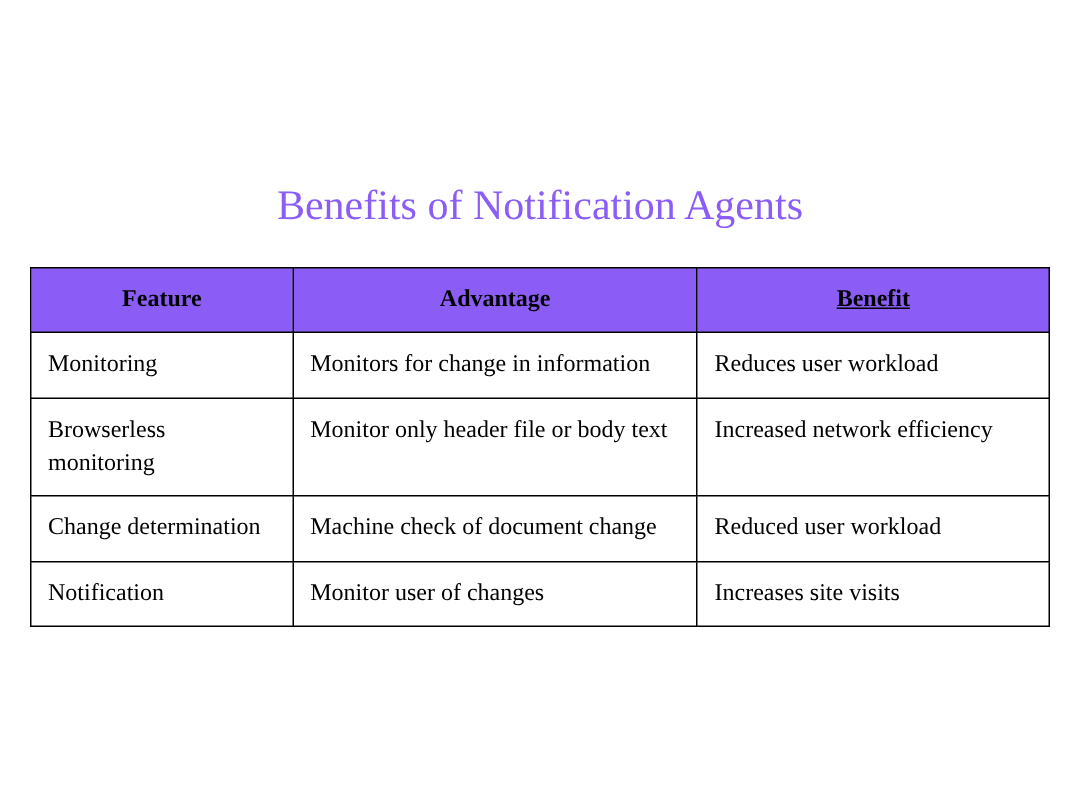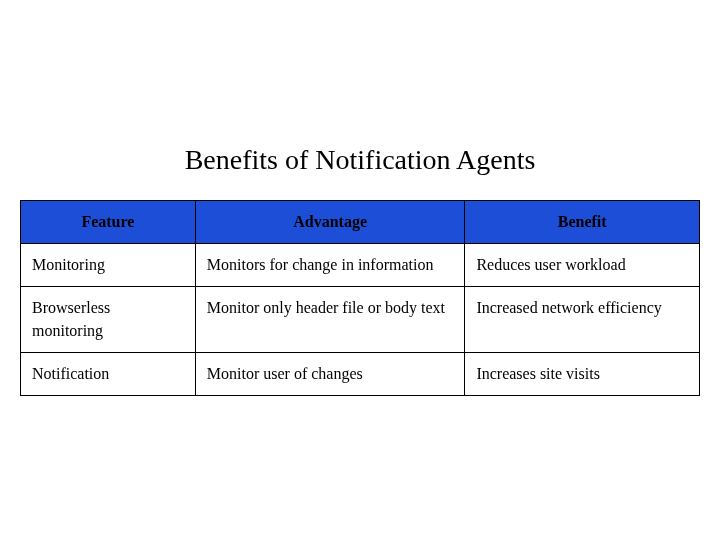--- a/index.html
+++ b/index.html
@@ -18,52 +18,52 @@
       align-items: center;
       justify-content: center;
       padding: 20px;
     }
 
     .page-title {
       font-size: 28px;
       font-weight: normal;
       margin-bottom: 24px;
       text-align: center;
-      color: #000000;
+      color: #8b5cf6;
     }
 
     .benefits-table {
       width: 680px;
       border-collapse: collapse;
       border: 1.5px solid #000000;
     }
 
     .benefits-table th,
     .benefits-table td {
       border: 1.5px solid #000000;
       padding: 10px 14px;
       vertical-align: top;
       font-size: 16px;
       line-height: 1.4;
       color: #000000;
     }
 
     .benefits-table thead th {
       font-weight: bold;
-      background: #1d4ed8;
+      background: #8b5cf6;
     }
 
     .benefits-table tbody td {
       font-weight: normal;
       padding-left: 11px;
     }
 
     .col-feature { width: 175px; }
     .col-advantage { width: 270px; }
-    .col-benefit { width: 235px; }
+    .col-benefit { width: 235px; text-decoration: underline; }
   </style>
 </head>
 <body>
 
 <h1 class="page-title">Benefits of Notification Agents</h1>
 
 <table class="benefits-table">
   <thead>
     <tr>
       <th class="col-feature">Feature</th>
@@ -76,18 +76,23 @@
         <td>Monitoring</td>
         <td>Monitors for change in information</td>
         <td>Reduces user workload</td>
       </tr>
       <tr>
         <td>Browserless monitoring</td>
         <td>Monitor only header file or body text</td>
         <td>Increased network efficiency</td>
       </tr>
       <tr>
+        <td>Change determination</td>
+        <td>Machine check of document change</td>
+        <td>Reduced user workload</td>
+      </tr>
+      <tr>
         <td>Notification</td>
         <td>Monitor user of changes</td>
         <td>Increases site visits</td>
       </tr>
     </tbody>
 </table>
 
 </body></html>

